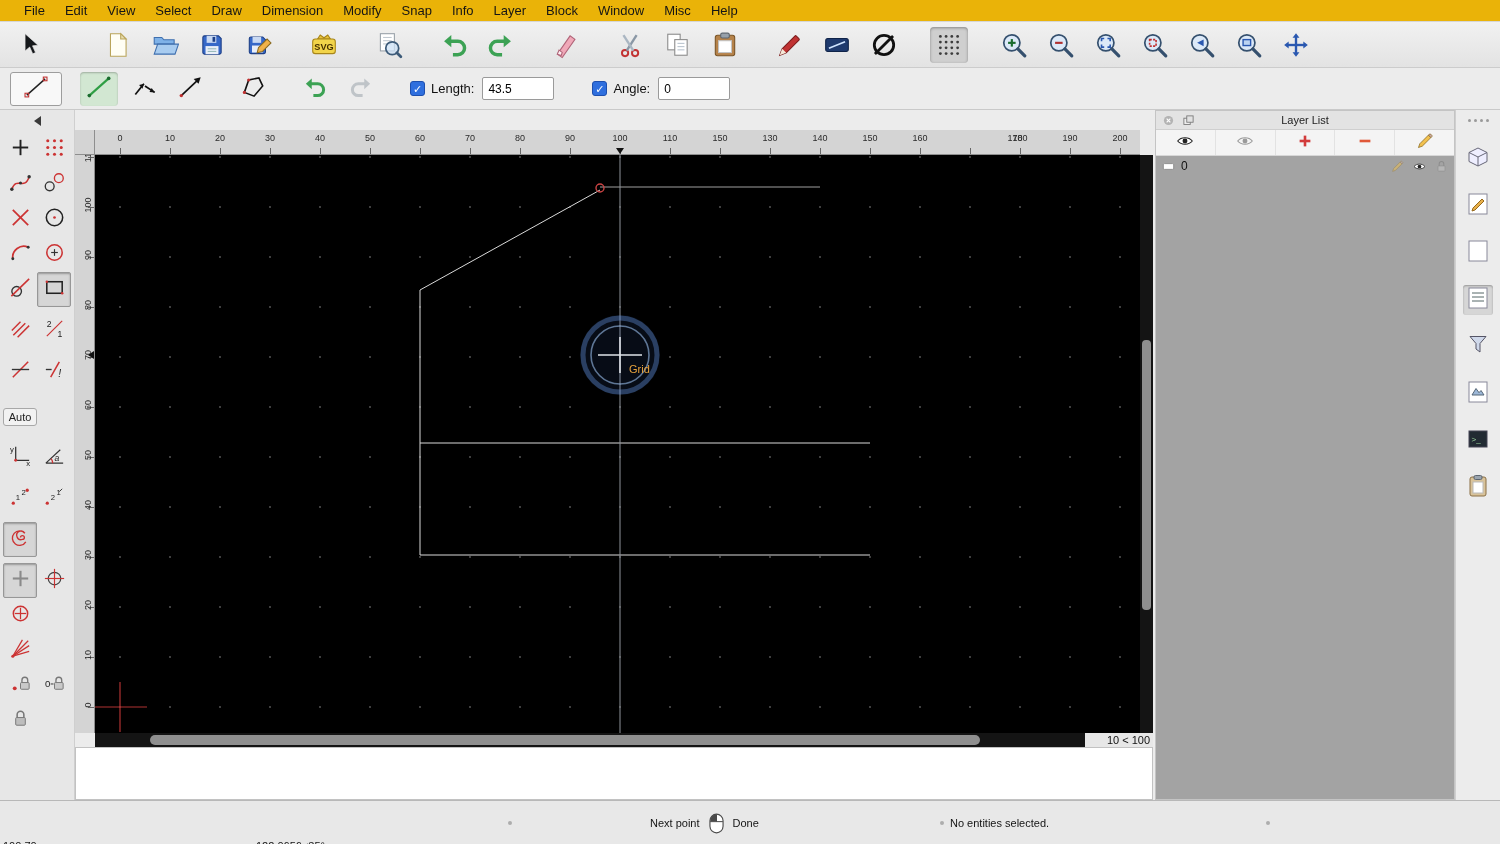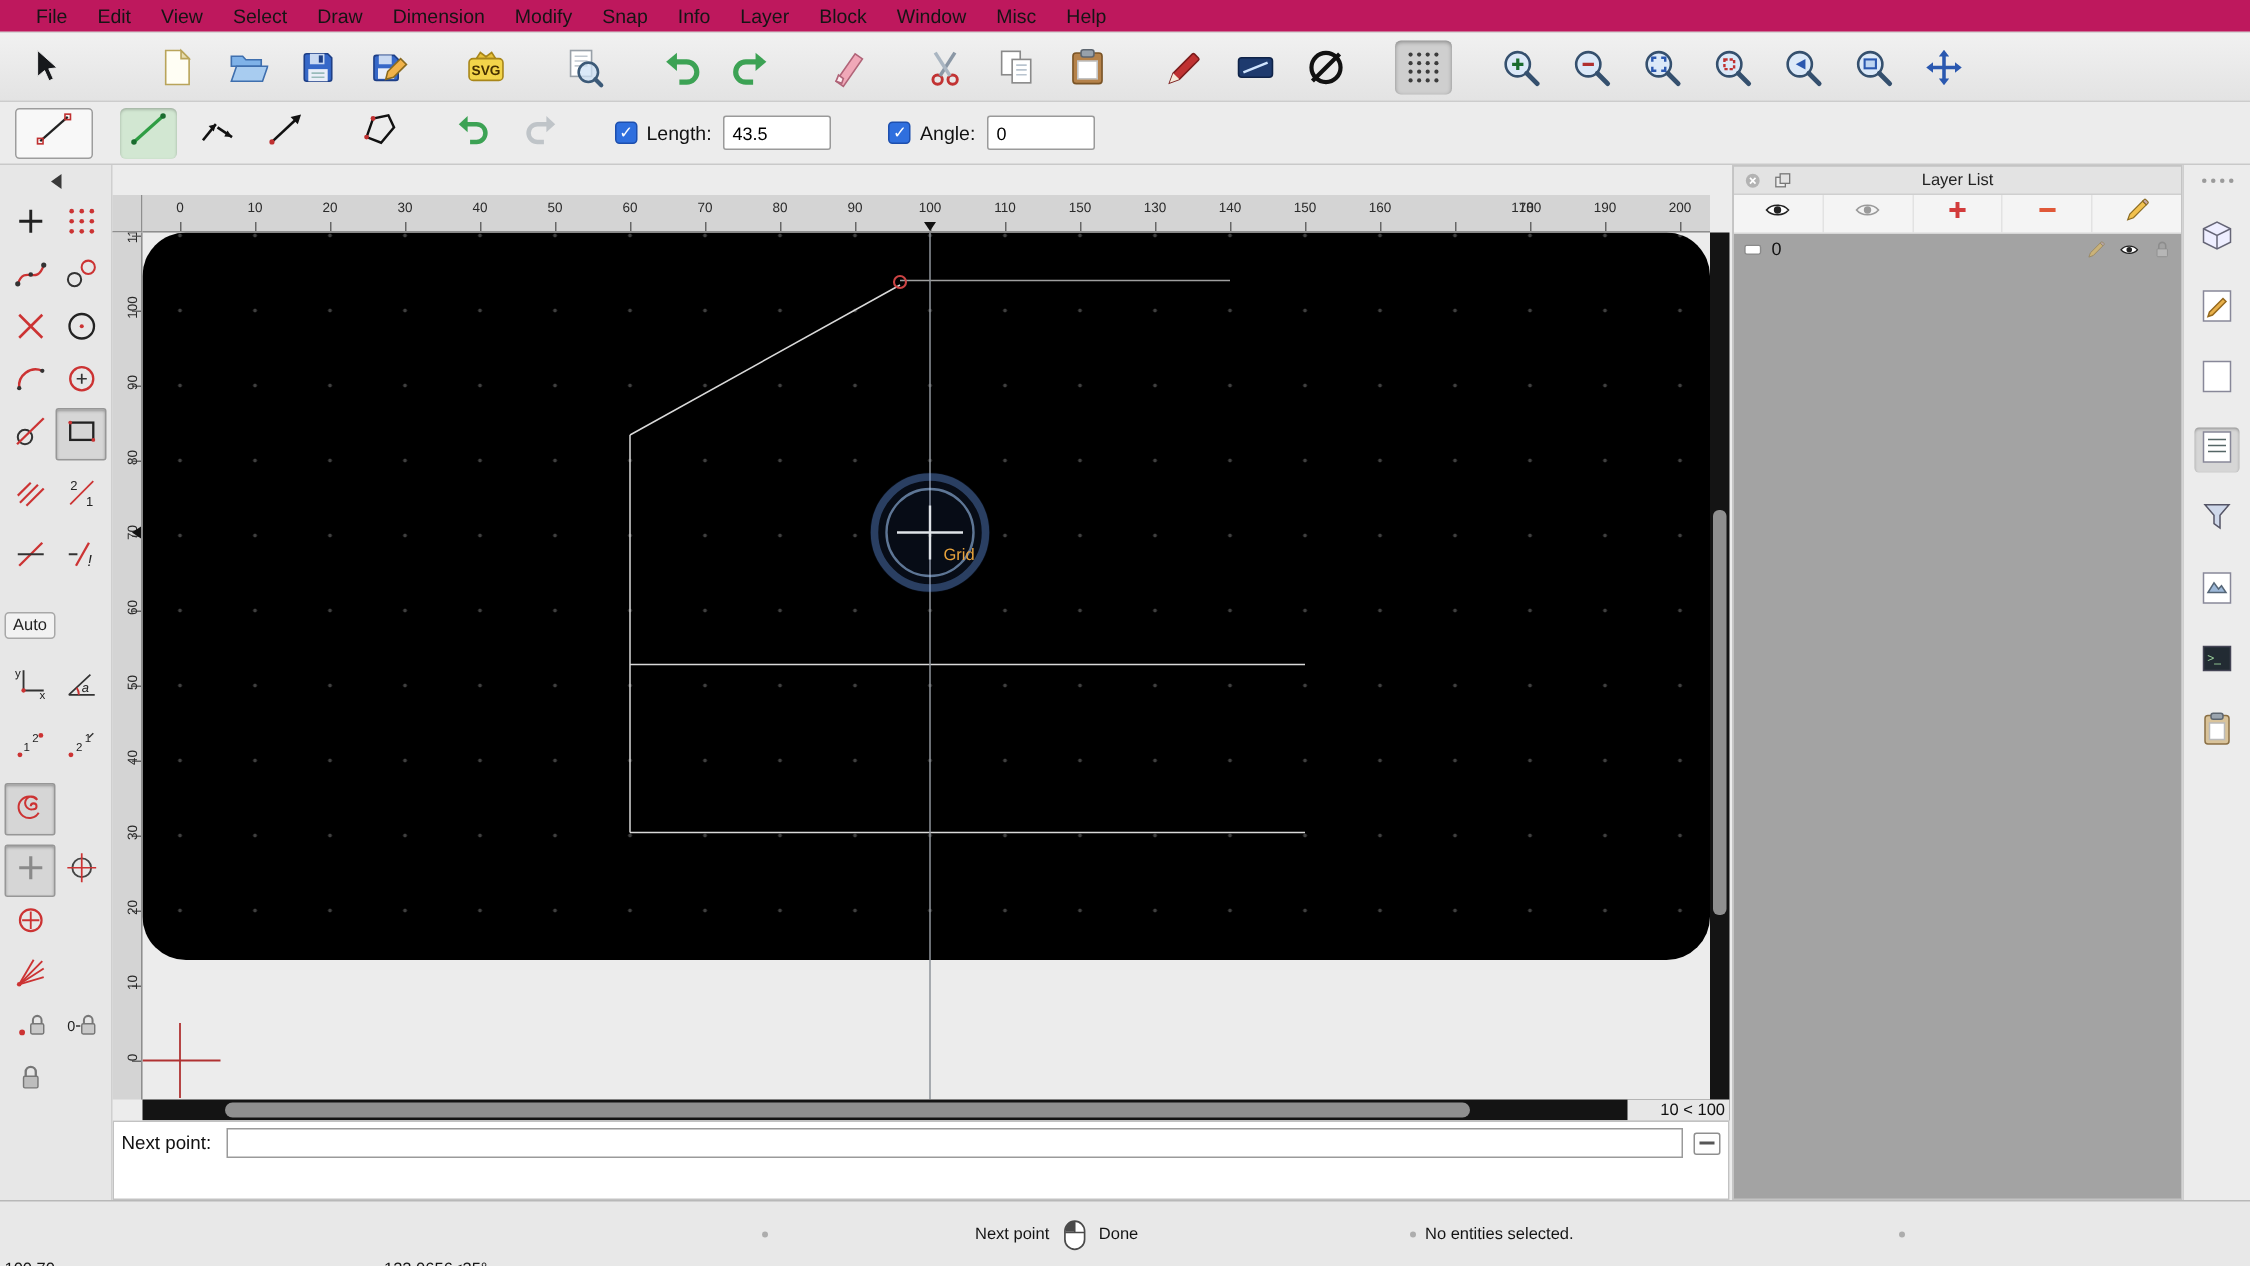--- a/index.html
+++ b/index.html
@@ -1,20 +1,20 @@
 <!DOCTYPE html>
 <html><head>
 <meta charset="utf-8">
 <style>
 * { margin:0; padding:0; box-sizing:border-box; }
 html,body { width:1500px; height:844px; overflow:hidden; font-family:"Liberation Sans",sans-serif; background:#ececec; }
 #root { position:relative; width:1500px; height:844px; }
 
 
-#menubar { position:absolute; left:0; top:0; width:1500px; height:22px; background:#be185d; border-bottom:1px solid #d6d6d6; display:flex; align-items:center; padding-left:14px; }
+#menubar { position:absolute; left:0; top:0; width:1500px; height:22px; background:#eab308; border-bottom:1px solid #d6d6d6; display:flex; align-items:center; padding-left:14px; }
 .menu-item { font-size:13px; color:#151515; padding:0 10px; line-height:22px; white-space:nowrap; }
 
 
 #toolbar-main { position:absolute; left:0; top:22px; width:1500px; height:46px; background:linear-gradient(#f1f1f1,#e3e3e3); border-bottom:1px solid #cccccc; display:flex; align-items:center; padding-left:12px; }
 .tb-group { display:flex; align-items:center; }
 .tb-btn { width:38px; height:36px; display:flex; align-items:center; justify-content:center; border-radius:4px; margin-right:9px; flex:none; }
 .tb-btn.active { background:#cfcfcf; box-shadow:inset 0 1px 3px rgba(0,0,0,.35); }
 .tb-btn .icon, .tb-btn svg { width:28px; height:28px; display:block; }
 
 
@@ -52,23 +52,23 @@
 #h-ruler { position:absolute; left:95px; top:130px; width:1045px; height:25px; background:#d4d4d4; border-bottom:1px solid #8e8e8e; overflow:hidden; }
 .h-tick { position:absolute; bottom:0; width:1px; height:6px; background:#666; }
 .h-label { position:absolute; top:3px; font-size:9px; color:#2a2a2a; transform:translateX(-50%); }
 .h-marker { position:absolute; bottom:0; width:0; height:0; border-left:4px solid transparent; border-right:4px solid transparent; border-top:6px solid #111; transform:translateX(-4px); }
 #v-ruler { position:absolute; left:75px; top:155px; width:20px; height:578px; background:#d4d4d4; border-right:1px solid #8e8e8e; overflow:hidden; }
 .v-tick { position:absolute; right:0; height:1px; width:6px; background:#666; }
 .v-label { position:absolute; left:3px; font-size:9px; color:#2a2a2a; transform:rotate(-90deg); transform-origin:center; width:20px; text-align:center; }
 .v-marker { position:absolute; right:0; width:0; height:0; border-top:4px solid transparent; border-bottom:4px solid transparent; border-right:6px solid #111; transform:translateY(-4px); }
 
 
-#canvas { position:absolute; left:95px; top:155px; width:1045px; height:485px; background-color:#000;
+#canvas { position:absolute; left:95px; top:155px; width:1045px; height:578px; background-color:#000;
   background-image:radial-gradient(circle, #3f3f3f 1.1px, transparent 1.5px);
-  background-size:50px 50px; background-position:0px -23px;border-radius:29px; }
+  background-size:50px 50px; background-position:0px -23px; }
 #canvas svg { position:absolute; left:0; top:0; }
 
 
 #h-scroll { position:absolute; left:95px; top:733px; width:1045px; height:14px; background:#141414; }
 #h-thumb { position:absolute; left:55px; top:2px; width:830px; height:10px; background:#8f8f8f; border-radius:5px; }
 #v-scroll { position:absolute; left:1140px; top:155px; width:13px; height:592px; background:#141414; }
 #v-thumb { position:absolute; left:2px; top:185px; width:9px; height:270px; background:#8f8f8f; border-radius:4px; }
 #grid-status-box { position:absolute; left:1085px; top:733px; width:68px; height:14px; background:#e7e7e7; font-size:11px; color:#111; text-align:right; line-height:14px; padding-right:3px; }
 
 
@@ -762,27 +762,20 @@
 
 <div id="h-scroll">
       <div id="h-thumb"></div>
     </div>
 <div id="v-scroll">
       <div id="v-thumb"></div>
     </div>
 <div id="grid-status-box">10 &lt; 100</div>
 
 <div id="command">
-  <div id="cmd-row">
-    <span id="cmd-label">Next point:</span>
-    <input id="cmd-input" value="" style="">
-    <span id="cmd-btn">
-          <span class="bar"></span>
-        </span>
-  </div>
 </div>
 
 <div id="layer-panel">
   <div id="layer-header">
     <span class="win-btn" id="layer-close"><svg viewBox="0 0 26 26">
             <circle cx="13" cy="13" r="8" fill="#b3b3b3"></circle>
             <path d="M9.8 9.8 L16.2 16.2 M16.2 9.8 L9.8 16.2" stroke="#fff" stroke-width="2"></path>
           </svg></span>
     <span class="win-btn" id="layer-float"><svg viewBox="0 0 26 26">
             <rect x="5" y="9" width="11" height="11" fill="#eee" stroke="#777" stroke-width="1.5"></rect>

